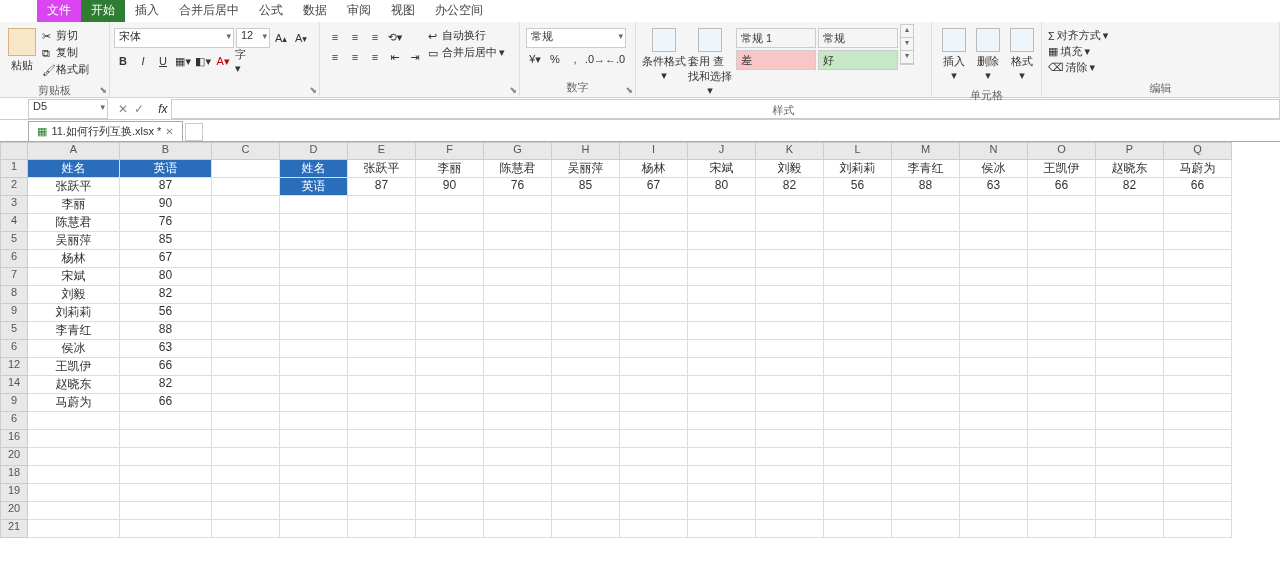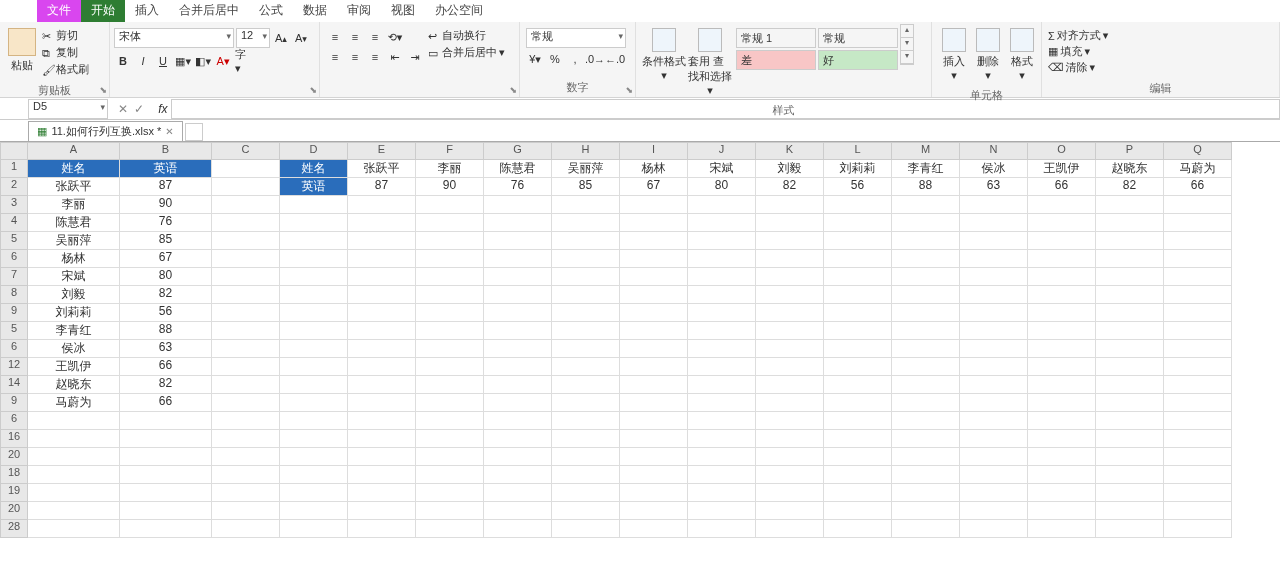--- a/index.html
+++ b/index.html
@@ -286,21 +286,21 @@
         <div class="row-hdr">6</div>
         <div class="row-hdr">12</div>
         <div class="row-hdr">14</div>
         <div class="row-hdr">9</div>
         <div class="row-hdr">6</div>
         <div class="row-hdr">16</div>
         <div class="row-hdr">20</div>
         <div class="row-hdr">18</div>
         <div class="row-hdr">19</div>
         <div class="row-hdr">20</div>
-        <div class="row-hdr">28</div>
+        <div class="row-hdr">21</div>
       </div>
   </div>
   <div style="flex:1;overflow:hidden">
     <div class="col-hdrs" id="col-hdrs">
         <div class="col-hdr" style="width: 92px;">A</div>
         <div class="col-hdr" style="width: 92px;">B</div>
         <div class="col-hdr" style="width: 68px;">C</div>
         <div class="col-hdr" style="width: 68px;">D</div>
         <div class="col-hdr" style="width: 68px;">E</div>
         <div class="col-hdr" style="width: 68px;">F</div>

